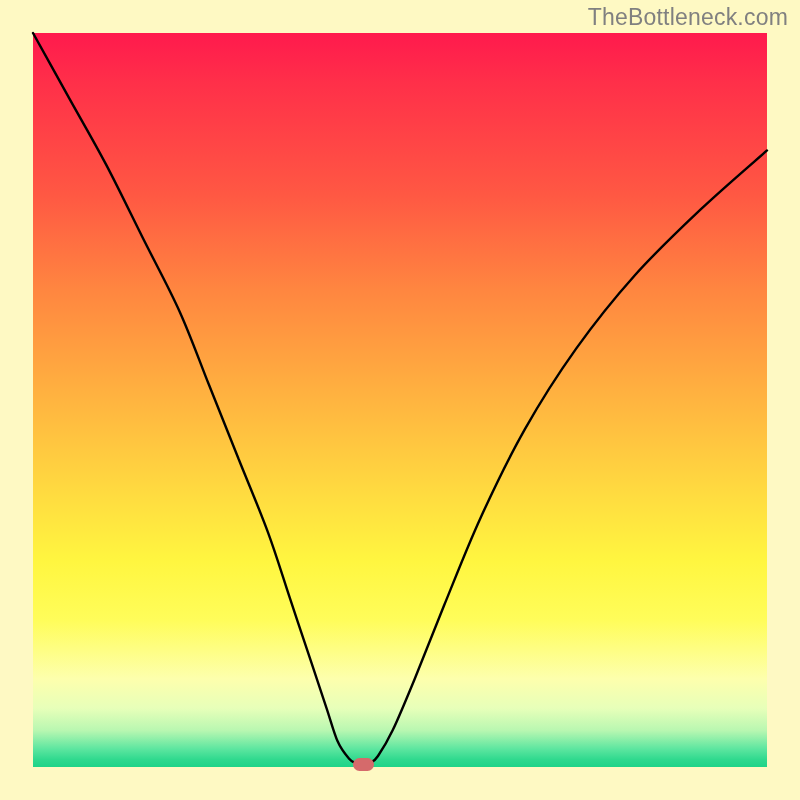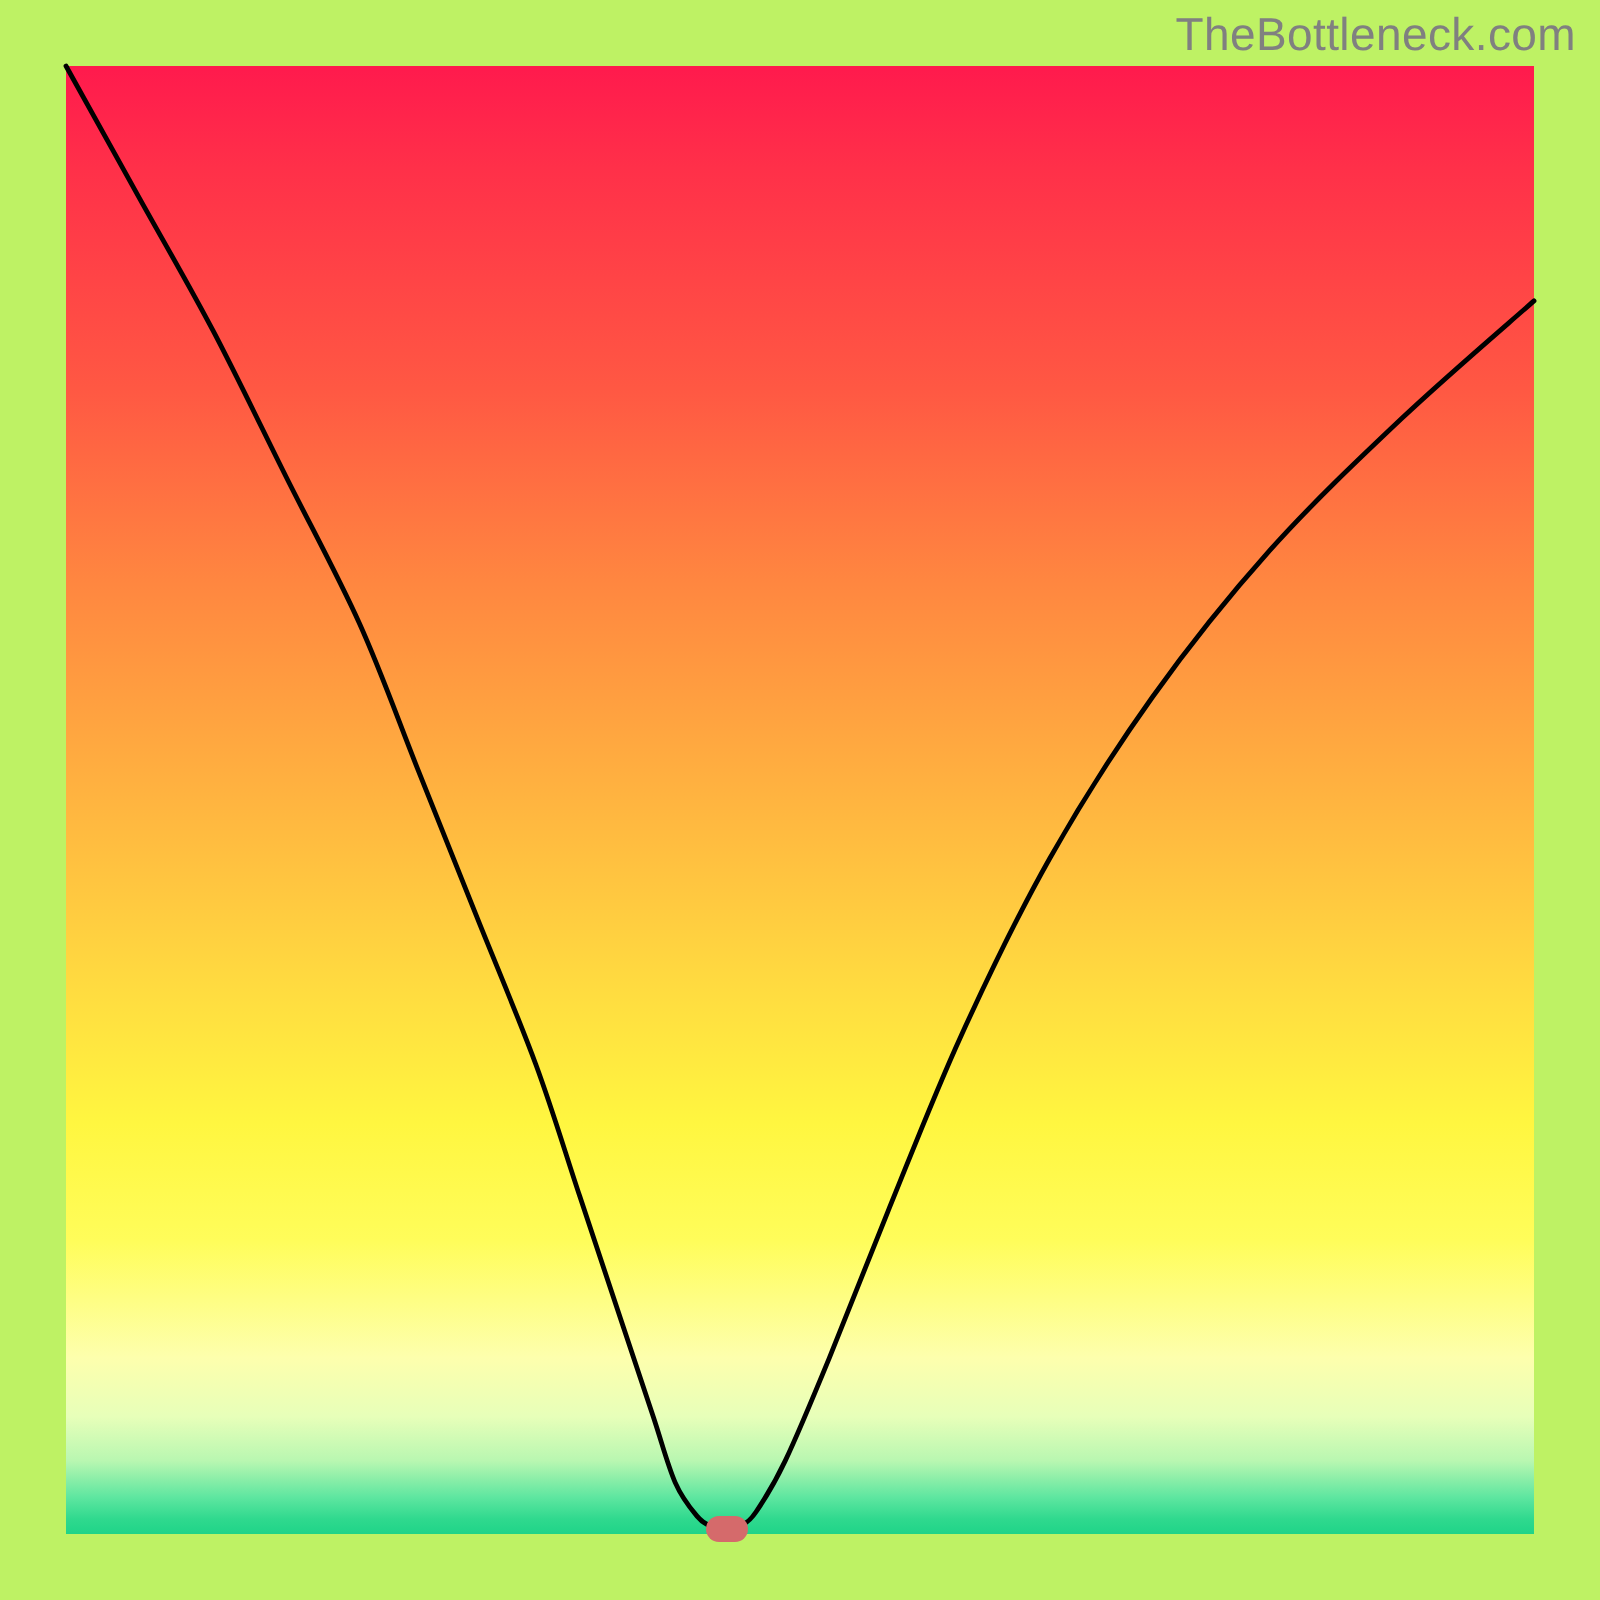--- a/index.html
+++ b/index.html
@@ -10,21 +10,21 @@
     background: #000;
     overflow: hidden;
     font-family: Arial, Helvetica, sans-serif;
   }
   .frame {
     position: absolute;
     top: 0;
     left: 0;
     width: 800px;
     height: 800px;
-    background: #bef264;
+    background: #fef9c3;
   }
   .plot {
     position: absolute;
     top: 33px;
     left: 33px;
     width: 734px;
     height: 734px;
     
     background: linear-gradient(
       to bottom,

